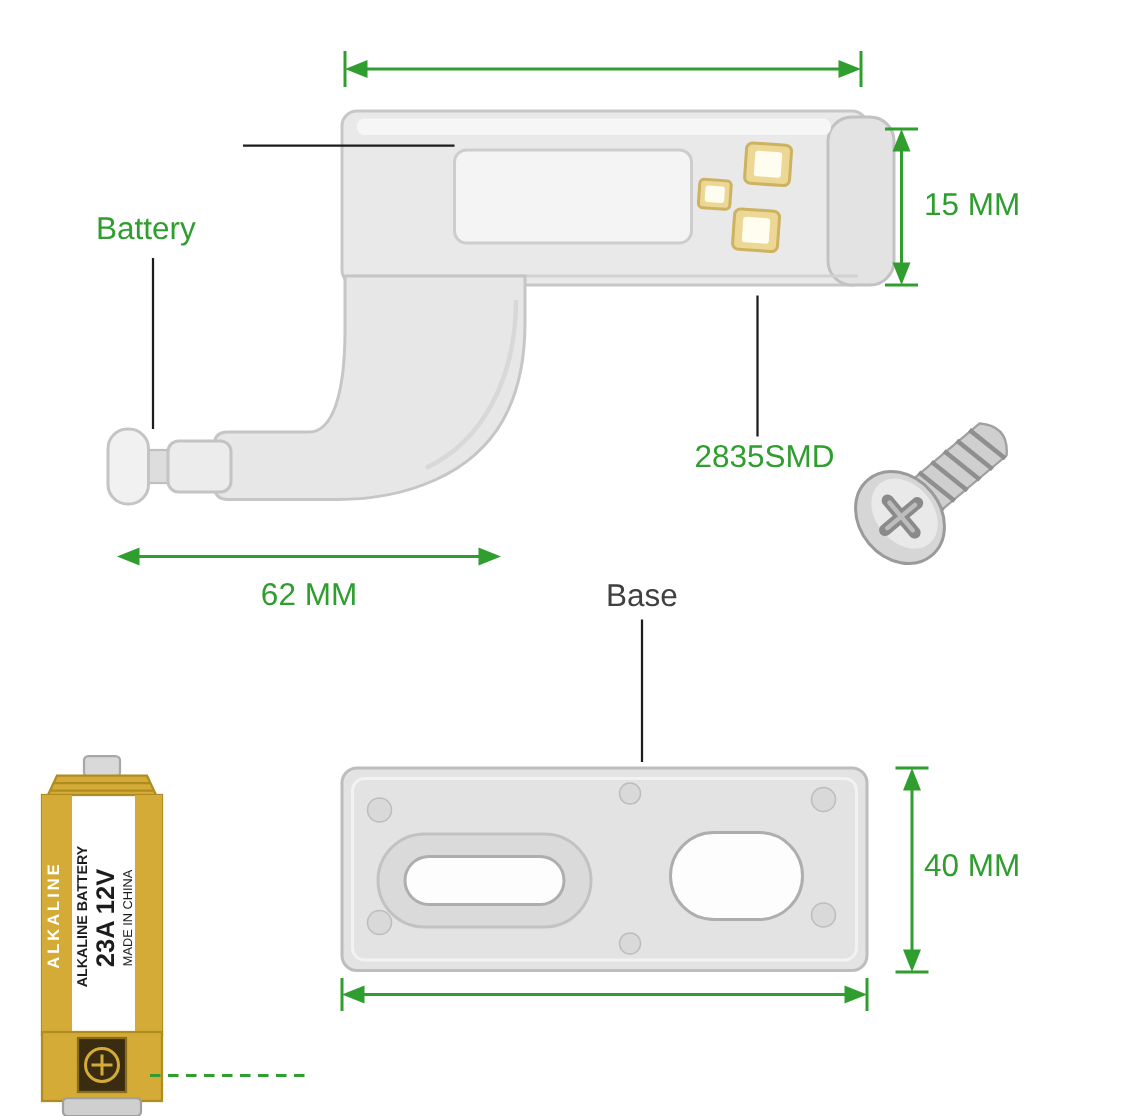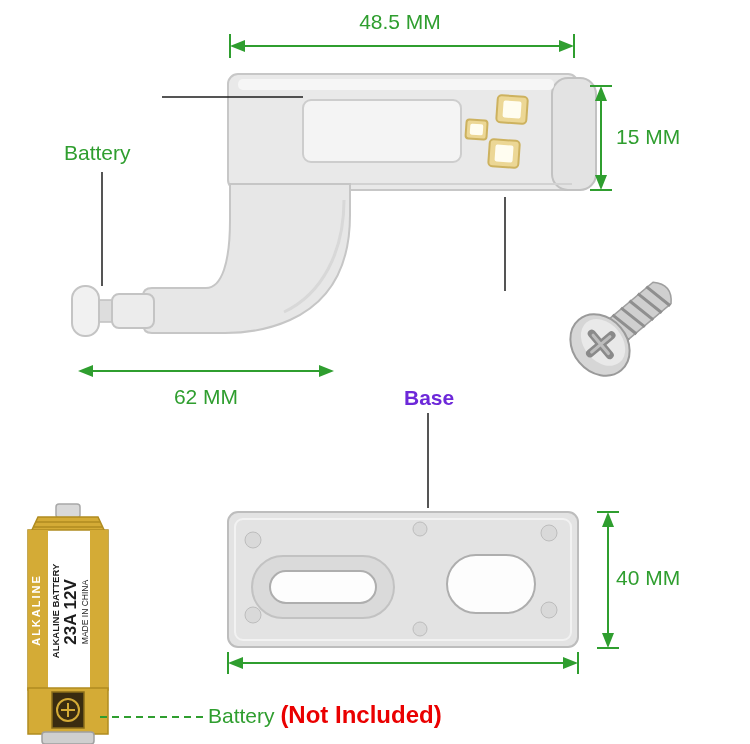--- a/index.html
+++ b/index.html
@@ -3,21 +3,21 @@
 <meta charset="utf-8">
 <style>
   html,body{margin:0;padding:0;background:#ffffff;}
   .canvas{
     position:relative;width:750px;height:744px;background:#ffffff;
     font-family:"Liberation Sans", sans-serif;overflow:hidden;
   }
   .layer{position:absolute;left:0;top:0;}
   .lbl{position:absolute;font-size:21px;white-space:nowrap;line-height:1.15;}
   .green{color:#2f9e2f;}
-  .black{color:#6d28d9;font-weight:bold;}
+  .black{color:#404040;}
   .red{color:#ea0000;font-weight:bold;font-size:24px;}
   .center{text-align:center;}
   .vtext{
     position:absolute;text-align:center;white-space:nowrap;
     transform:rotate(-90deg);transform-origin:center center;
     font-family:"Liberation Sans", sans-serif;line-height:1;
   }
 </style>
 </head>
 <body>
@@ -142,39 +142,35 @@
 
     <g stroke="#2f9e2f" stroke-width="2" fill="none">
       <line x1="232" y1="663" x2="574" y2="663"></line>
       <line x1="228" y1="652" x2="228" y2="674"></line>
       <line x1="578" y1="652" x2="578" y2="674"></line>
       <polygon points="228,663 243,657 243,669" fill="#2f9e2f" stroke="none"></polygon>
       <polygon points="578,663 563,657 563,669" fill="#2f9e2f" stroke="none"></polygon>
     </g>
   </svg>
 
-  <div class="lbl green center" style="left:330px;top:10px;width:140px">48.5 MM</div>
 
 
   <div class="lbl green" style="left:64px;top:141px">Battery</div>
 
   <div class="lbl green" style="left:616px;top:125px">15 MM</div>
 
+  <div class="lbl green" style="left:463px;top:293px">2835SMD</div>
 
   <div class="lbl green center" style="left:146px;top:385px;width:120px">62 MM</div>
 
   <div class="lbl black" style="left:404px;top:386px">Base</div>
 
 
   <div class="lbl green" style="left:616px;top:566px">40 MM</div>
 
 
-  <div class="lbl" style="left:208px;top:701px">
-    <span class="green">Battery</span>
-    <span class="red">(Not Included)</span>
-  </div>
 
   <div class="vtext" style="left:-47px;top:603px;width:170px;height:14px;font-size:11px;font-weight:bold;letter-spacing:2px;color:#ffffff">ALKALINE</div>
   <div class="vtext" style="left:-23px;top:605px;width:160px;height:12px;font-size:9.5px;font-weight:bold;color:#1c1c1c">ALKALINE BATTERY</div>
   <div class="vtext" style="left:-8px;top:602px;width:160px;height:20px;font-size:17px;font-weight:bold;color:#1c1c1c">23A 12V</div>
   <div class="vtext" style="left:6px;top:607px;width:160px;height:10px;font-size:8.5px;color:#1c1c1c">MADE IN CHINA</div>
 
 </div>
 
 </body></html>

